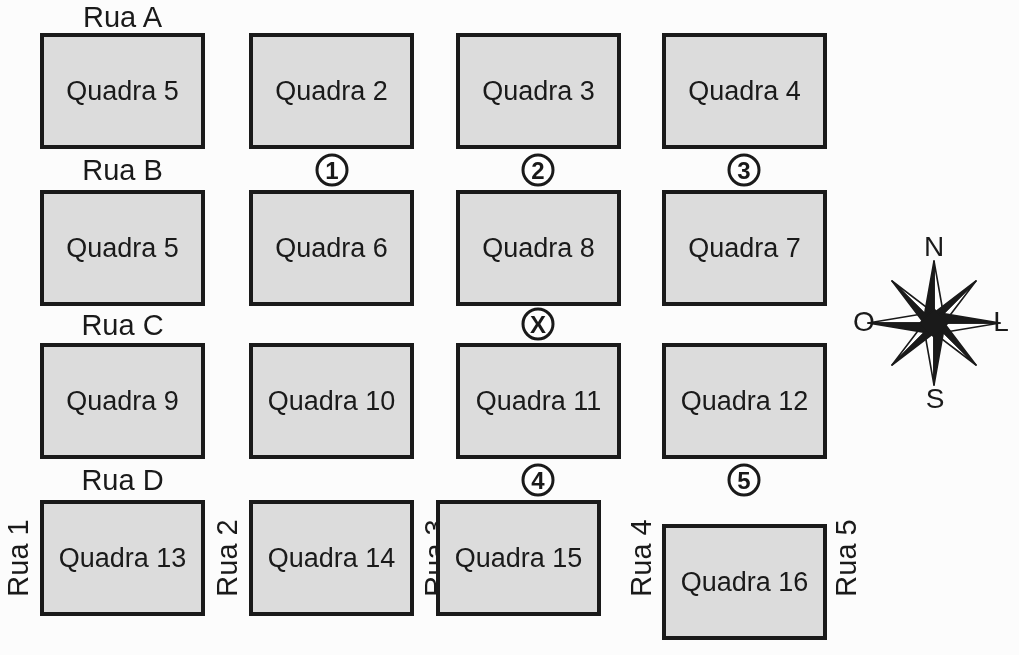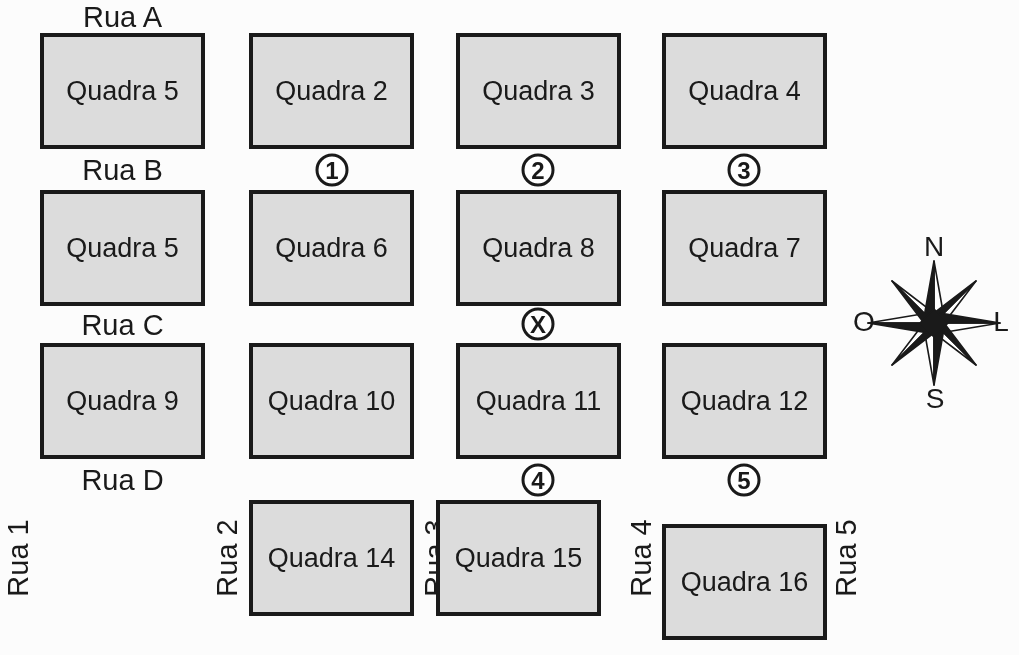--- a/index.html
+++ b/index.html
@@ -83,20 +83,21 @@
   <div class="block" style="left:40px;top:190px">Quadra 5</div>
   <div class="block" style="left:249px;top:190px">Quadra 6</div>
   <div class="block" style="left:456px;top:190px">Quadra 8</div>
   <div class="block" style="left:662px;top:190px">Quadra 7</div>
 
   <div class="block" style="left:40px;top:343px">Quadra 9</div>
   <div class="block" style="left:249px;top:343px">Quadra 10</div>
   <div class="block" style="left:456px;top:343px">Quadra 11</div>
   <div class="block" style="left:662px;top:343px">Quadra 12</div>
 
+  <div class="block" style="left:40px;top:500px">Quadra 13</div>
   <div class="block" style="left:249px;top:500px">Quadra 14</div>
   <div class="block" style="left:436px;top:500px">Quadra 15</div>
   <div class="block" style="left:662px;top:524px">Quadra 16</div>
 
   <div class="marker" style="left:332px;top:170px">1</div>
   <div class="marker" style="left:538px;top:170px">2</div>
   <div class="marker" style="left:744px;top:170px">3</div>
   <div class="marker" style="left:538px;top:324px">X</div>
   <div class="marker" style="left:538px;top:480px">4</div>
   <div class="marker" style="left:744px;top:480px">5</div>

